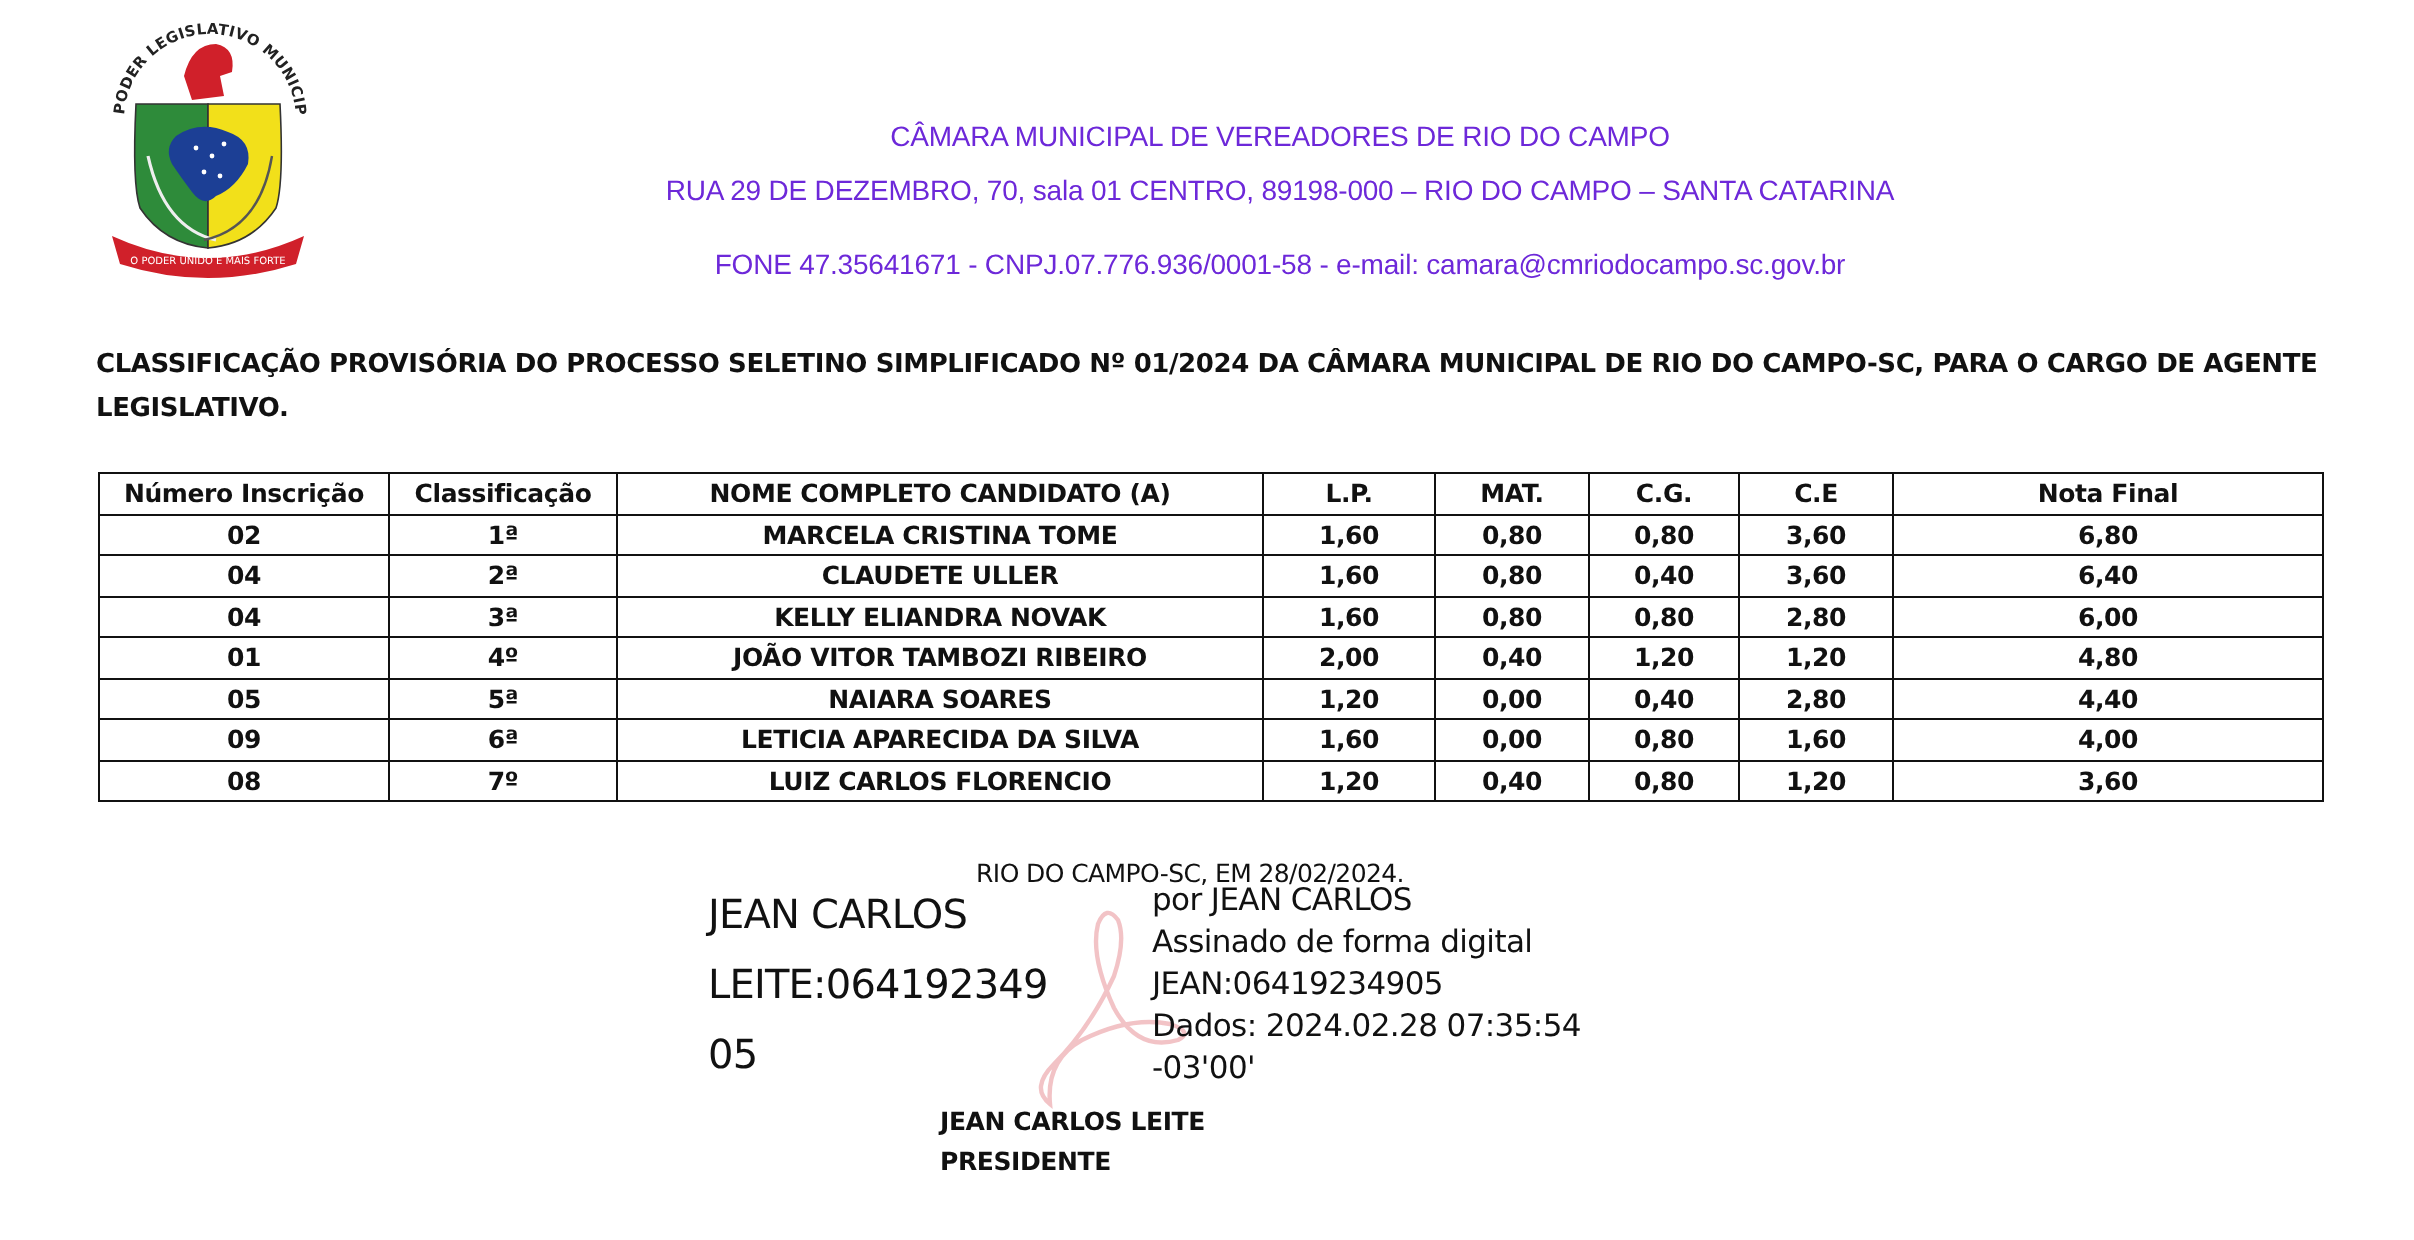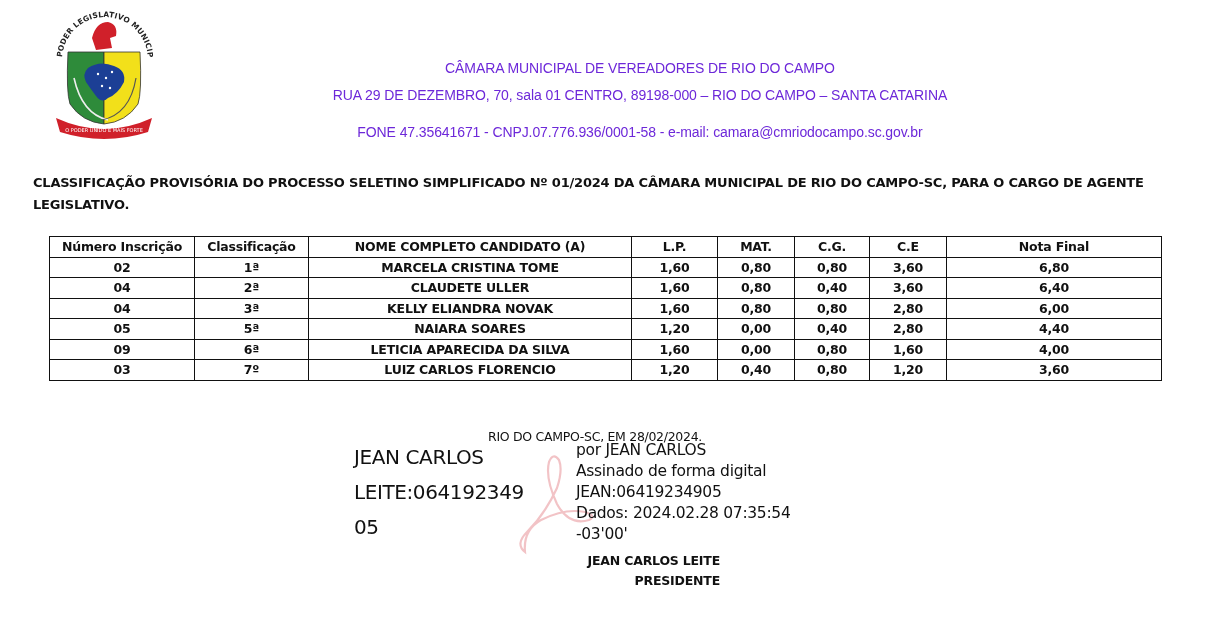--- a/index.html
+++ b/index.html
@@ -1,26 +1,26 @@
 <!DOCTYPE html>
 <html><head>
 <meta charset="utf-8">
 <style>
   html, body { margin: 0; padding: 0; background: #ffffff; }
   body { width: 1207px; height: 620px; position: relative; overflow: hidden; color: #111; }
   .abs { position: absolute; }
   .logo { left: 52px; top: 8px; width: 104px; height: 132px; }
   .hdr-line { left: 290px; width: 700px; text-align: center; font-family: "Liberation Sans", sans-serif; font-size: 14px; letter-spacing: -0.1px; color: #6d28d9; }
-  .title { left: 33px; top: 172px; width: 1130px; font-family: "DejaVu Sans", sans-serif; font-weight: bold; font-size: 13px; line-height: 22px; letter-spacing: -0.2px; }
+  .title { left: 48px; top: 172px; width: 1130px; font-family: "DejaVu Sans", sans-serif; font-weight: bold; font-size: 13px; line-height: 22px; letter-spacing: -0.2px; }
   table.grid { position: absolute; left: 49px; top: 236px; border-collapse: collapse; font-family: "DejaVu Sans", sans-serif; font-weight: bold; font-size: 12.5px; }
   table.grid td, table.grid th { border: 1.4px solid #111; height: 19.5px; padding: 0; text-align: center; font-weight: bold; line-height: 19px; letter-spacing: -0.2px; }
   .city-date { left: 420px; top: 429px; width: 350px; text-align: center; font-family: "DejaVu Sans", sans-serif; font-weight: normal; font-size: 12.5px; letter-spacing: -0.3px; }
   .sig-big { left: 354px; top: 440px; font-family: "DejaVu Sans", sans-serif; font-size: 20px; line-height: 35px; letter-spacing: -0.4px; font-weight: normal; }
   .sig-small { left: 576px; top: 440px; font-family: "DejaVu Sans", sans-serif; font-size: 15.5px; line-height: 21px; letter-spacing: -0.3px; }
-  .signer { left: 470px; top: 551px; width: 250px; text-align: right; font-family: "DejaVu Sans", sans-serif; font-weight: bold; font-size: 12.5px; line-height: 20px; letter-spacing: -0.2px; }
+  .signer { left: 470px; top: 551px; width: 250px; text-align: left; font-family: "DejaVu Sans", sans-serif; font-weight: bold; font-size: 12.5px; line-height: 20px; letter-spacing: -0.2px; }
   .pdf-mark { left: 505px; top: 448px; width: 90px; height: 110px; }
 </style>
 </head>
 <body>
 
 <div class="abs logo">
   <svg width="104" height="132" viewBox="0 0 104 132">
     <defs>
       <path id="ringPath" d="M 10 52 A 42 42 0 1 1 96 52"></path>
     </defs>
@@ -105,41 +105,51 @@
       <td>04</td>
       <td>3ª</td>
       <td>KELLY ELIANDRA NOVAK</td>
       <td>1,60</td>
       <td>0,80</td>
       <td>0,80</td>
       <td>2,80</td>
       <td>6,00</td>
     </tr>
     <tr>
+      <td>01</td>
+      <td>4º</td>
+      <td>JOÃO VITOR TAMBOZI RIBEIRO</td>
+      <td>2,00</td>
+      <td>0,40</td>
+      <td>1,20</td>
+      <td>1,20</td>
+      <td>4,80</td>
+    </tr>
+    <tr>
       <td>05</td>
       <td>5ª</td>
       <td>NAIARA SOARES</td>
       <td>1,20</td>
       <td>0,00</td>
       <td>0,40</td>
       <td>2,80</td>
       <td>4,40</td>
     </tr>
     <tr>
       <td>09</td>
       <td>6ª</td>
       <td>LETICIA APARECIDA DA SILVA</td>
       <td>1,60</td>
       <td>0,00</td>
       <td>0,80</td>
       <td>1,60</td>
       <td>4,00</td>
     </tr>
     <tr>
-      <td>03</td>
+      <td>08</td>
       <td>7º</td>
       <td>LUIZ CARLOS FLORENCIO</td>
       <td>1,20</td>
       <td>0,40</td>
       <td>0,80</td>
       <td>1,20</td>
       <td>3,60</td>
     </tr>
   </tbody>
 </table>

